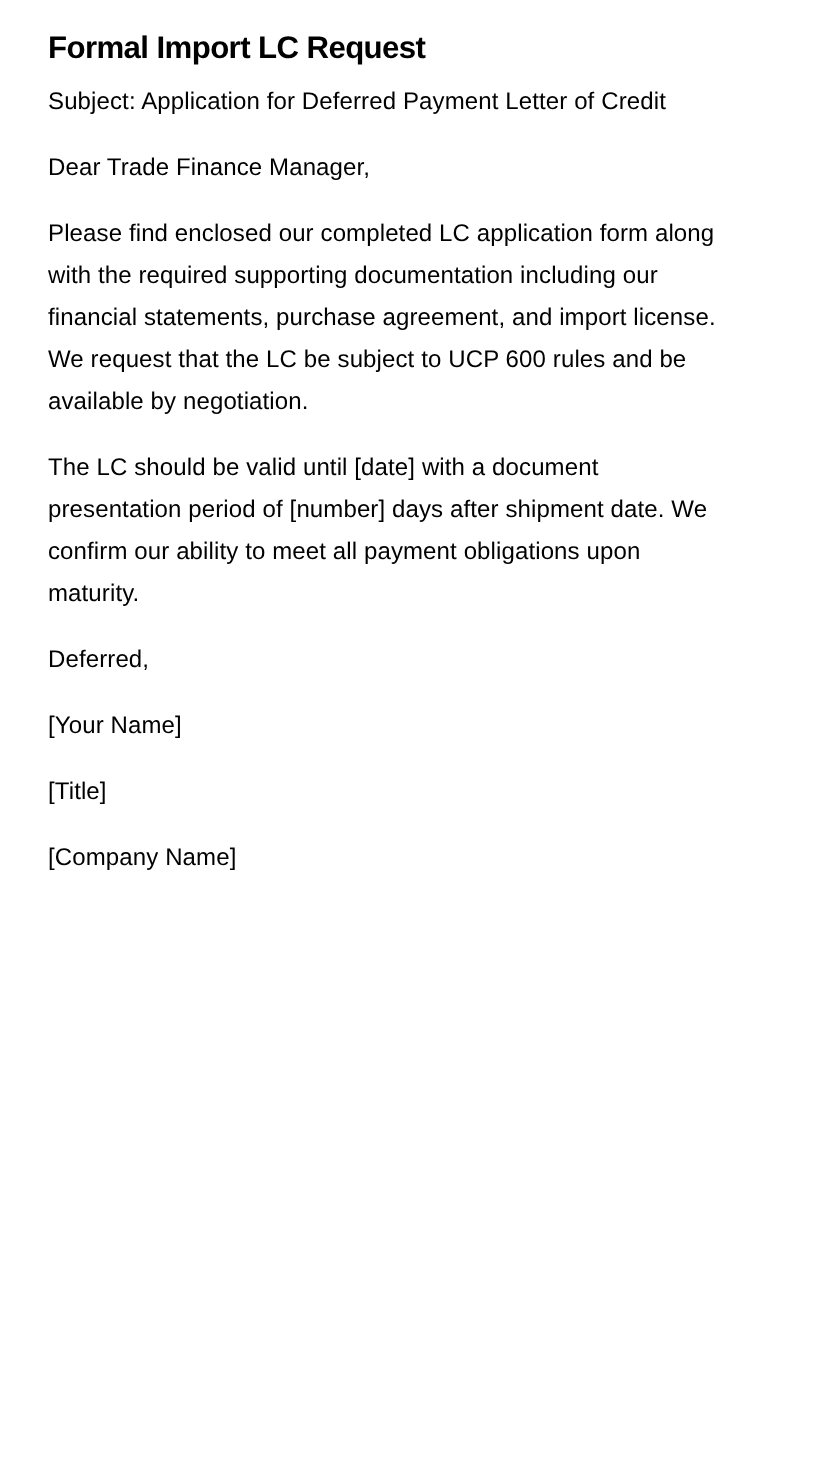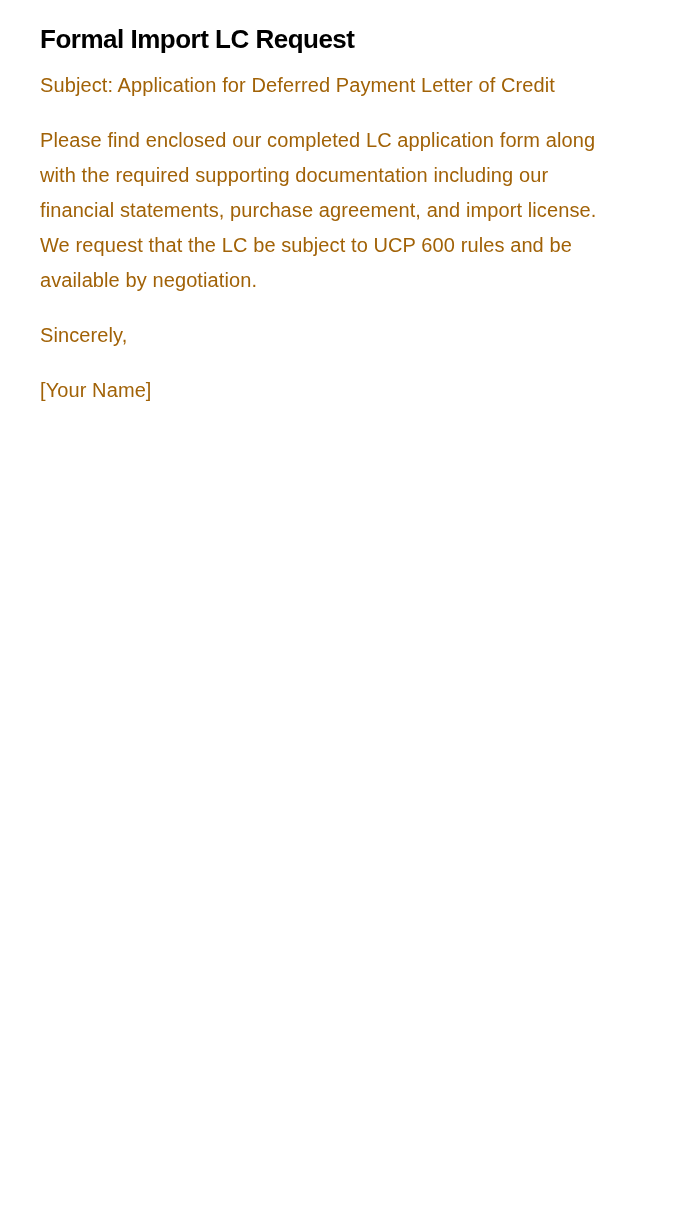--- a/index.html
+++ b/index.html
@@ -26,42 +26,49 @@
     line-height: 30px;
     font-weight: 700;
     letter-spacing: -0.5px;
     color: #000000;
   }
   .para {
     margin: 0 0 20px 0;
     font-size: 20px;
     line-height: 35px;
     font-weight: 400;
-    color: #a16207;
+    color: #000000;
     white-space: pre;
     letter-spacing: 0.1px;
   }
 </style>
 </head>
 <body>
 
 <div class="page">
   <h1 class="doc-title">Formal Import LC Request</h1>
 
   <p class="para">Subject: Application for Deferred Payment Letter of Credit</p>
 
+  <p class="para">Dear Trade Finance Manager,</p>
 
 
 
   <p class="para">Please find enclosed our completed LC application form along
 with the required supporting documentation including our
 financial statements, purchase agreement, and import license.
 We request that the LC be subject to UCP 600 rules and be
 available by negotiation.</p>
 
+  <p class="para">The LC should be valid until [date] with a document
+presentation period of [number] days after shipment date. We
+confirm our ability to meet all payment obligations upon
+maturity.</p>
 
 
-  <p class="para">Sincerely,</p>
+  <p class="para">Deferred,</p>
 
   <p class="para">[Your Name]</p>
 
+  <p class="para">[Title]</p>
 
+  <p class="para">[Company Name]</p>
 </div>
 
 </body></html>

